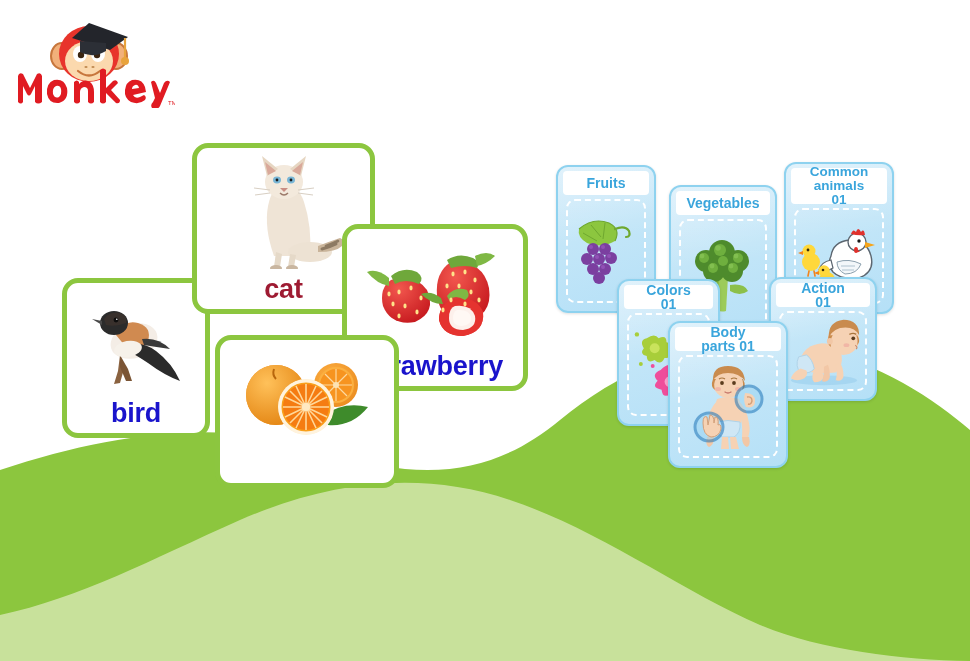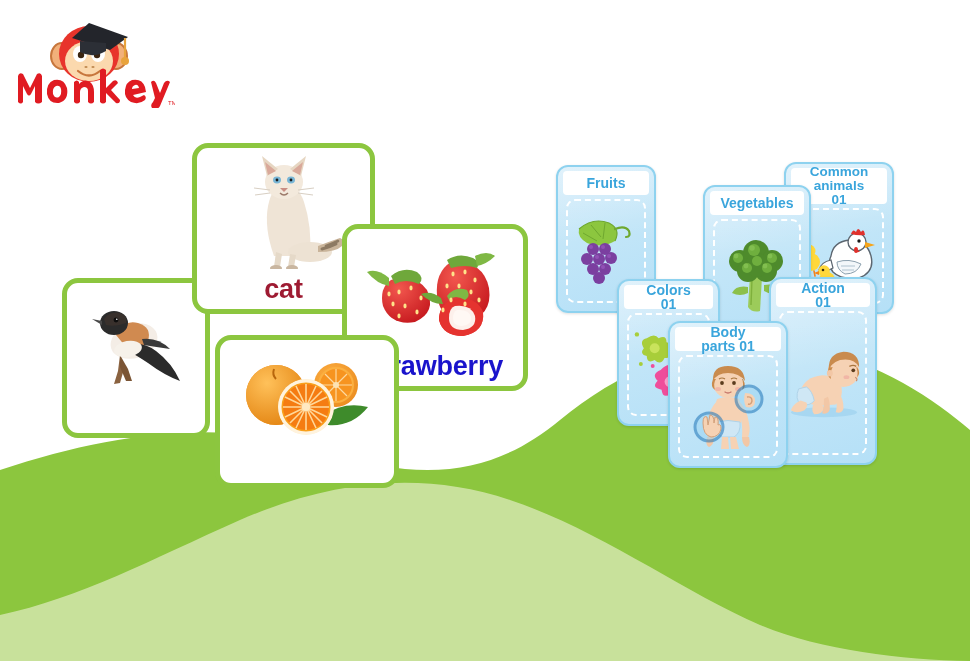--- a/index.html
+++ b/index.html
@@ -89,24 +89,24 @@
   .bcard.two-line .bpic { top:44px; }
   .bcard .bpic svg { display:block; }
   .bcard .sheen {
     position:absolute; left:-20%; top:-10%; width:140%; height:60%;
     background:linear-gradient(180deg, rgba(255,255,255,0.30), rgba(255,255,255,0));
     transform:rotate(-7deg);
     pointer-events:none;
   }
 
   #bc-fruits    { left:556px; top:165px; width:100px; height:148px; z-index:20; }
-  #bc-veg       { left:703px; top:185px; width:108px; height:155px; z-index:21; }
+  #bc-veg       { left:669px; top:185px; width:108px; height:155px; z-index:21; }
   #bc-animals   { left:784px; top:162px; width:110px; height:152px; z-index:20; }
   #bc-colors    { left:586px; top:279px; width:103px; height:147px; z-index:22;margin-left:31px; }
-  #bc-action    { left:769px; top:277px; width:108px; height:188px; z-index:22; }
+  #bc-action    { left:769px; top:277px; width:108px; height:124px; z-index:22; }
   #bc-body      { left:668px; top:321px; width:120px; height:147px; z-index:25; }
 </style>
 </head>
 <body>
 
 <svg id="hills" viewBox="0 0 970 661" preserveAspectRatio="none">
   <rect x="0" y="0" width="970" height="661" fill="#ffffff"></rect>
   <path d="M0,470 C120,430 230,418 330,452 C430,486 500,470 560,420 C630,362 720,330 810,348 C880,362 935,400 970,430 L970,661 L0,661 Z" fill="#8CC63E"></path>
   <path d="M0,615 C80,598 150,560 240,520 C330,481 420,470 510,500 C600,530 680,590 760,625 C820,650 900,660 970,661 L970,661 L0,661 Z" fill="#CBE3A0" opacity="0.95"></path>
 </svg>
@@ -155,20 +155,21 @@
       <ellipse cx="38" cy="34" rx="14" ry="12" fill="#2B2B2B"></ellipse>
       <path d="M28,30 Q34,22 44,24 Q52,27 50,34 Q40,38 30,36 Z" fill="#38302C"></path>
       <circle cx="40" cy="31" r="2.4" fill="#0d0d0d"></circle>
       <circle cx="40.8" cy="30.3" r="0.8" fill="#ffffff"></circle>
       <path d="M26,32 L16,30 L26,36 Z" fill="#4A4A4A"></path>
       <path d="M44,66 L42,82 L38,95 L44,94 L48,80 Z" fill="#8A6240"></path>
       <path d="M44,66 L52,80 L56,92 L50,92 L44,78 Z" fill="#7B5535"></path>
       <ellipse cx="52" cy="60" rx="14" ry="8" fill="#F6F1EA" transform="rotate(-10 52 60)"></ellipse>
     </svg>
   </div>
+  <div class="word" style="color:#1A14CC">bird</div>
 </div>
 
 <div class="wcard" id="card-cat">
   <div class="pic">
     <svg width="140" height="120" viewBox="0 0 140 120">
       <path d="M60,104 Q50,76 54,54 Q58,34 70,32 Q84,32 90,50 Q98,74 96,104 Z" fill="#EFE4D6"></path>
       <ellipse cx="96" cy="100" rx="22" ry="10" fill="#EDE2D3"></ellipse>
       <path d="M104,100 Q122,100 128,94 Q132,88 126,86 Q114,90 104,94 Z" fill="#C9B49A"></path>
       <path d="M108,97 Q116,95 122,92" stroke="#8D7A63" stroke-width="3" fill="none" stroke-linecap="round"></path>
       <path d="M112,94 Q118,92 124,89" stroke="#8D7A63" stroke-width="2.6" fill="none" stroke-linecap="round"></path>

